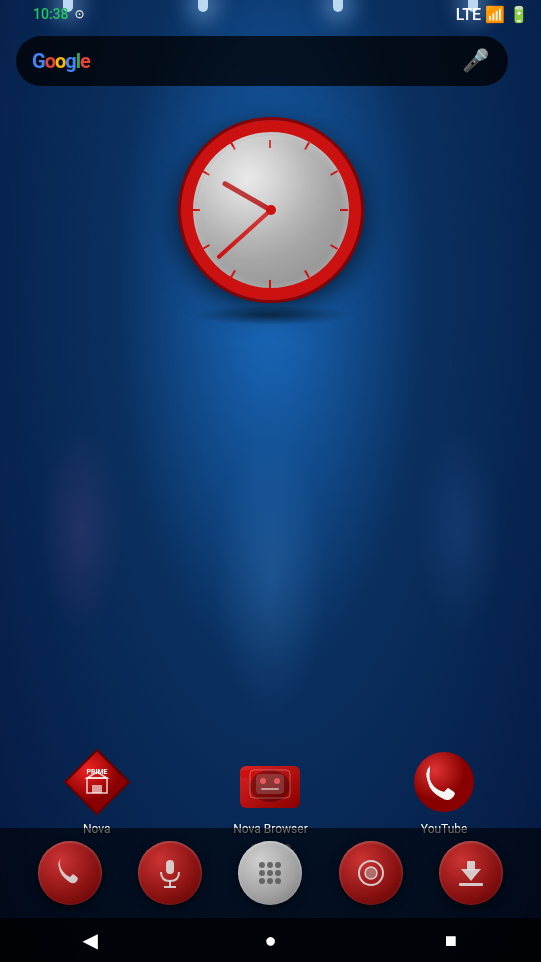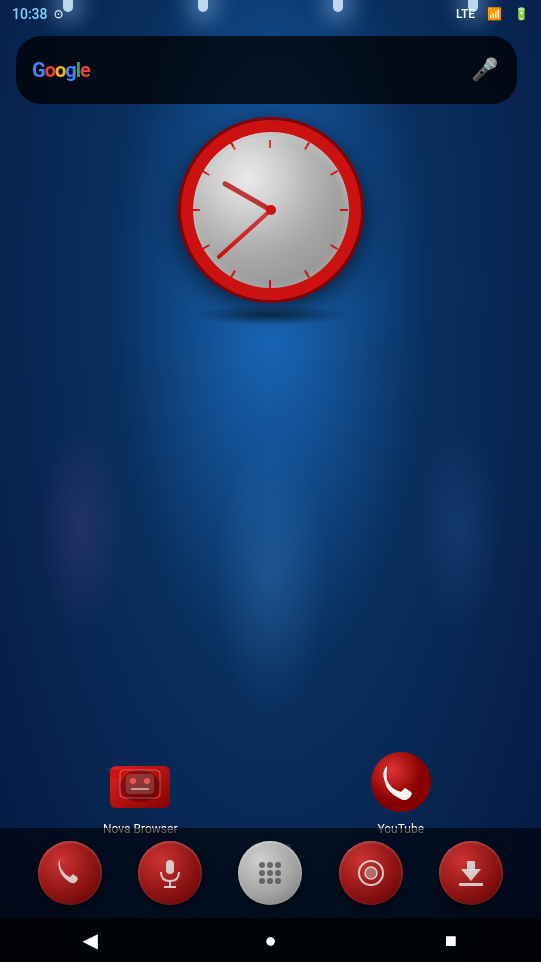--- a/index.html
+++ b/index.html
@@ -68,46 +68,47 @@
       z-index: 10;
     }
 
     .status-left {
       display: flex;
       align-items: center;
       gap: 6px;
     }
 
     .status-time {
-      color: #7dd3fc;
+      color: #22c55e;
       font-size: 14px;
       font-weight: 500;
+      margin-left: 21px;
     }
 
     .status-icon {
       color: white;
       font-size: 12px;
     }
 
     .status-right {
       display: flex;
       align-items: center;
-      gap: 12px;
+      gap: 4px;
       color: white;
-      font-size: 12px;
+      font-size: 16px;
       font-weight: 500;
     }
 
     
     .search-bar {
       position: absolute;
       top: 36px;
       left: 16px;
-      right: 24px;
-      height: 68px;
+      right: 33px;
+      height: 50px;
       background: rgba(0,0,0,0.75);
       border-radius: 25px;
       display: flex;
       align-items: center;
       padding: 0 16px;
       z-index: 10;
     }
 
     .google-logo {
       font-size: 20px;
@@ -404,20 +405,38 @@
 
     <div class="clock-hand minute-hand" style="transform: rotate(228deg);"></div>
     <div class="clock-center"></div>
   </div>
   <div class="clock-shadow"></div>
 </div>
 
 <div class="app-grid">
   <div class="app-row">
 
+    <div class="app-item">
+      <div style="width:68px;height:68px;position:relative;margin-bottom:6px;">
+        <svg width="68" height="68" viewBox="0 0 68 68">
+          <polygon points="34,2 66,34 34,66 2,34" fill="url(#novaBg)" stroke="#660000" stroke-width="2"></polygon>
+          <defs>
+            <radialGradient id="novaBg" cx="35%" cy="30%">
+              <stop offset="0%" stop-color="#ee2222"></stop>
+              <stop offset="100%" stop-color="#880000"></stop>
+            </radialGradient>
+          </defs>
+          <text x="34" y="26" text-anchor="middle" fill="white" font-size="7" font-weight="bold">PRIME</text>
+          <rect x="24" y="30" width="20" height="15" fill="none" stroke="rgba(255,255,255,0.8)" stroke-width="1.5"></rect>
+          <polygon points="34,24 24,30 44,30" fill="none" stroke="rgba(255,255,255,0.8)" stroke-width="1.5"></polygon>
+          <rect x="29" y="37" width="10" height="8" fill="rgba(255,255,255,0.6)"></rect>
+        </svg>
+      </div>
+      <span class="app-label">Nova</span>
+    </div>
 
     <div class="app-item">
       <div style="width:68px;height:68px;position:relative;margin-bottom:6px;">
         <svg width="68" height="68" viewBox="0 0 68 68">
           <defs>
             <linearGradient id="folderBg" x1="0%" y1="0%" x2="100%" y2="100%">
               <stop offset="0%" stop-color="#dd2222"></stop>
               <stop offset="100%" stop-color="#880000"></stop>
             </linearGradient>
           </defs>

